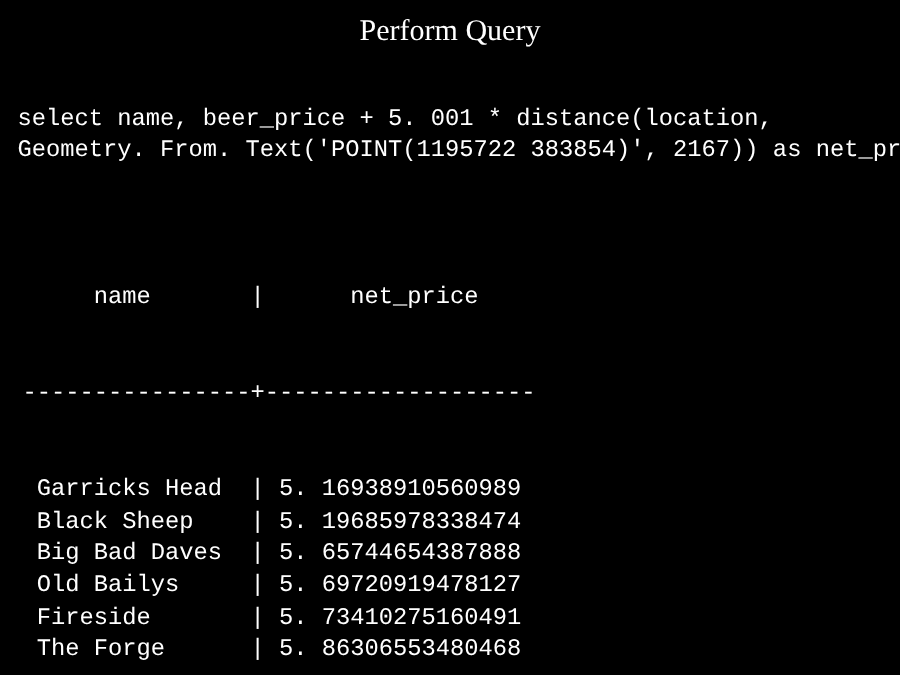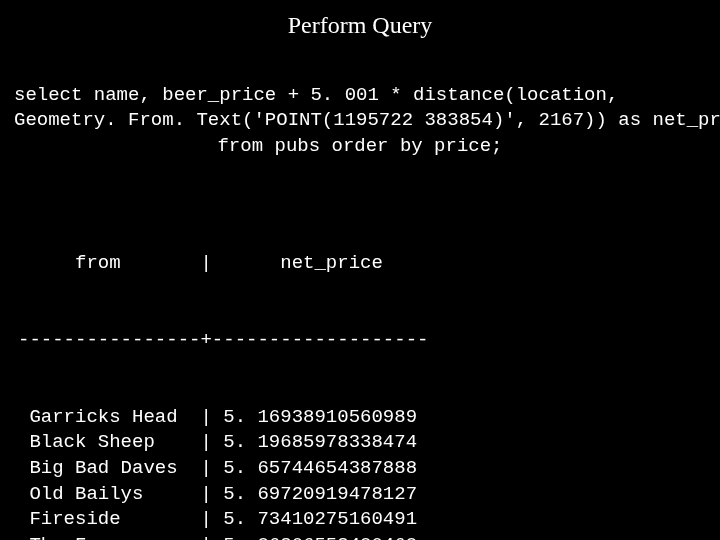--- a/index.html
+++ b/index.html
@@ -47,21 +47,21 @@
 </head>
 <body>
 
 <div class="slide">
 
   <div class="title">Perform Query</div>
 
   <div class="query">
 <span>select name, beer_price + 5. 001 * distance(location,</span>
 <span>Geometry. From. Text('POINT(1195722 383854)', 2167)) as net_price</span>
-<div class="query-line-indent"><span>from pubs order by price;</span></div></div>
+</div>
 
   <div class="results">
-    <div class="header-row">     from       |      net_price</div>
+    <div class="header-row">     name       |      net_price</div>
     <div class="divider-row">----------------+-------------------</div>
     <div class="data-rows"><div class="data-row"> Garricks Head  | 5. 16938910560989</div><div class="data-row"> Black Sheep    | 5. 19685978338474</div><div class="data-row"> Big Bad Daves  | 5. 65744654387888</div><div class="data-row"> Old Bailys     | 5. 69720919478127</div><div class="data-row"> Fireside       | 5. 73410275160491</div><div class="data-row"> The Forge      | 5. 86306553480468</div></div>
   </div>
 
 </div>
 
 </body></html>

